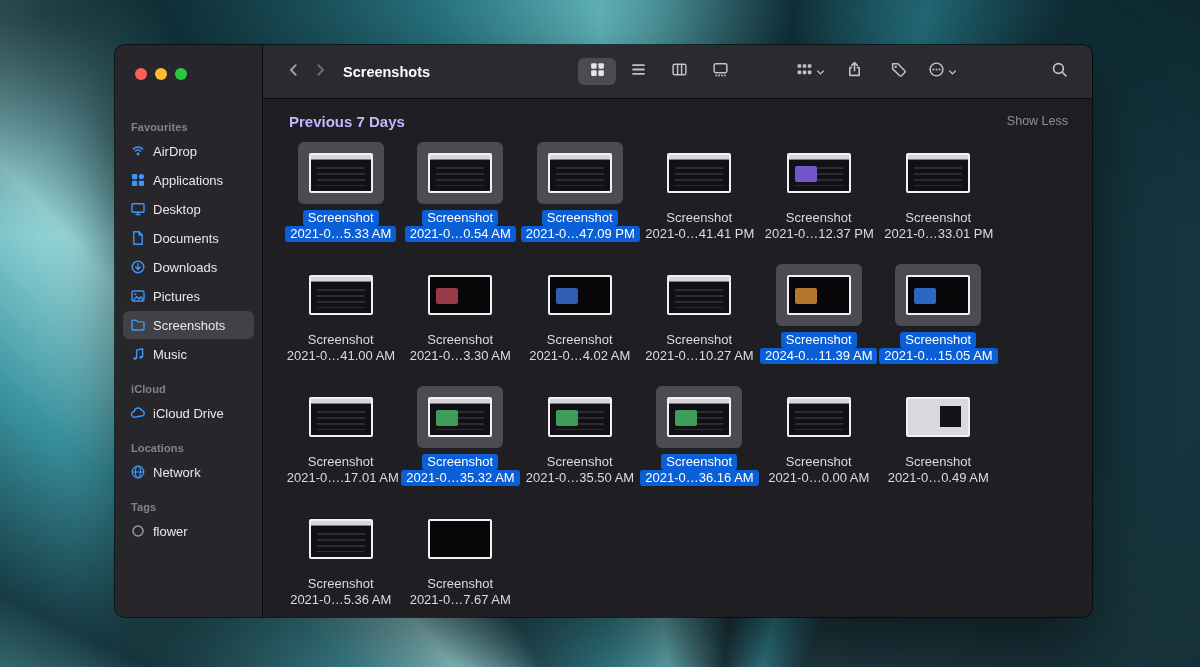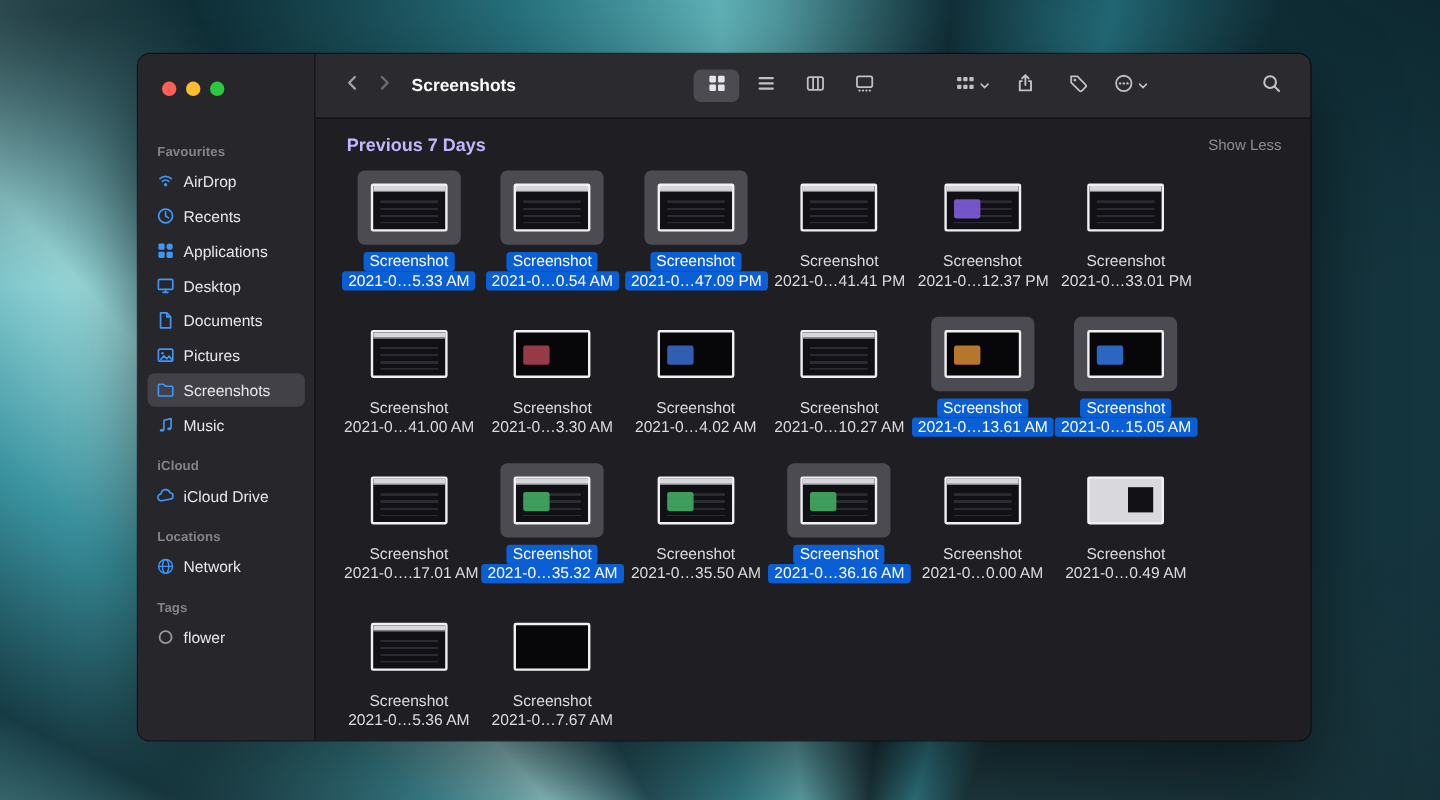--- a/index.html
+++ b/index.html
@@ -98,29 +98,20 @@
             <svg viewBox="0 0 16 16" fill="none" stroke="currentColor" stroke-width="1.4" stroke-linecap="round">
               <circle cx="8" cy="11" r="1.4" fill="currentColor" stroke="none"></circle>
               <path d="M5.4 8.1a3.7 3.7 0 0 1 5.2 0"></path>
               <path d="M3.3 5.9a6.7 6.7 0 0 1 9.4 0"></path>
             </svg>
           </span>
           <span class="sblabel">AirDrop</span>
         </div>
         <div class="sbrow">
           <span class="sbicon" style="color: rgb(63, 150, 247);">
-            <svg viewBox="0 0 16 16" fill="none" stroke="currentColor" stroke-width="1.4" stroke-linecap="round">
-              <circle cx="8" cy="8" r="5.8"></circle>
-              <path d="M8 4.6V8l2.4 1.6"></path>
-            </svg>
-          </span>
-          <span class="sblabel">Recents</span>
-        </div>
-        <div class="sbrow">
-          <span class="sbicon" style="color: rgb(63, 150, 247);">
             <svg viewBox="0 0 16 16" fill="currentColor">
               <rect x="2" y="2" width="5.2" height="5.2" rx="1.2"></rect>
               <rect x="8.8" y="2" width="5.2" height="5.2" rx="2.6"></rect>
               <rect x="2" y="8.8" width="5.2" height="5.2" rx="1.2"></rect>
               <rect x="8.8" y="8.8" width="5.2" height="5.2" rx="1.2"></rect>
             </svg>
           </span>
           <span class="sblabel">Applications</span>
         </div>
         <div class="sbrow">
@@ -133,20 +124,29 @@
           <span class="sblabel">Desktop</span>
         </div>
         <div class="sbrow">
           <span class="sbicon" style="color: rgb(63, 150, 247);">
             <svg viewBox="0 0 16 16" fill="none" stroke="currentColor" stroke-width="1.4" stroke-linejoin="round">
               <path d="M3.8 1.8h5.2L12.2 5v9.2H3.8z"></path>
               <path d="M9 1.8V5h3.2"></path>
             </svg>
           </span>
           <span class="sblabel">Documents</span>
+        </div>
+        <div class="sbrow">
+          <span class="sbicon" style="color: rgb(63, 150, 247);">
+            <svg viewBox="0 0 16 16" fill="none" stroke="currentColor" stroke-width="1.4" stroke-linecap="round" stroke-linejoin="round">
+              <circle cx="8" cy="8" r="5.8"></circle>
+              <path d="M8 4.8v5.4M5.6 8.1 8 10.5l2.4-2.4"></path>
+            </svg>
+          </span>
+          <span class="sblabel">Downloads</span>
         </div>
         <div class="sbrow">
           <span class="sbicon" style="color: rgb(63, 150, 247);">
             <svg viewBox="0 0 16 16" fill="none" stroke="currentColor" stroke-width="1.4" stroke-linejoin="round">
               <rect x="2" y="3" width="12" height="10" rx="1.5"></rect>
               <circle cx="5.4" cy="6.3" r="1" fill="currentColor" stroke="none"></circle>
               <path d="M3.6 12l3-3.4 2.4 2.4 2-2.2 2.4 3.2"></path>
             </svg>
           </span>
           <span class="sblabel">Pictures</span>
@@ -397,21 +397,21 @@
             <div class="lbl l1"><span>Screenshot</span></div>
             <div class="lbl l2"><span>2021-0…10.27 AM</span></div>
           </div>
           <div class="cell sel">
             <div class="thumbbox">
               <div class="thumb t-dark">
                 <div class="accent" style="background: rgb(198, 128, 47);"></div>
               </div>
             </div>
             <div class="lbl l1"><span>Screenshot</span></div>
-            <div class="lbl l2"><span>2021-0…13.61 AM</span></div>
+            <div class="lbl l2"><span>2024-0…11.39 AM</span></div>
           </div>
           <div class="cell sel">
             <div class="thumbbox">
               <div class="thumb t-dark">
                 <div class="accent" style="background: rgb(47, 111, 208);"></div>
               </div>
             </div>
             <div class="lbl l1"><span>Screenshot</span></div>
             <div class="lbl l2"><span>2021-0…15.05 AM</span></div>
           </div>

